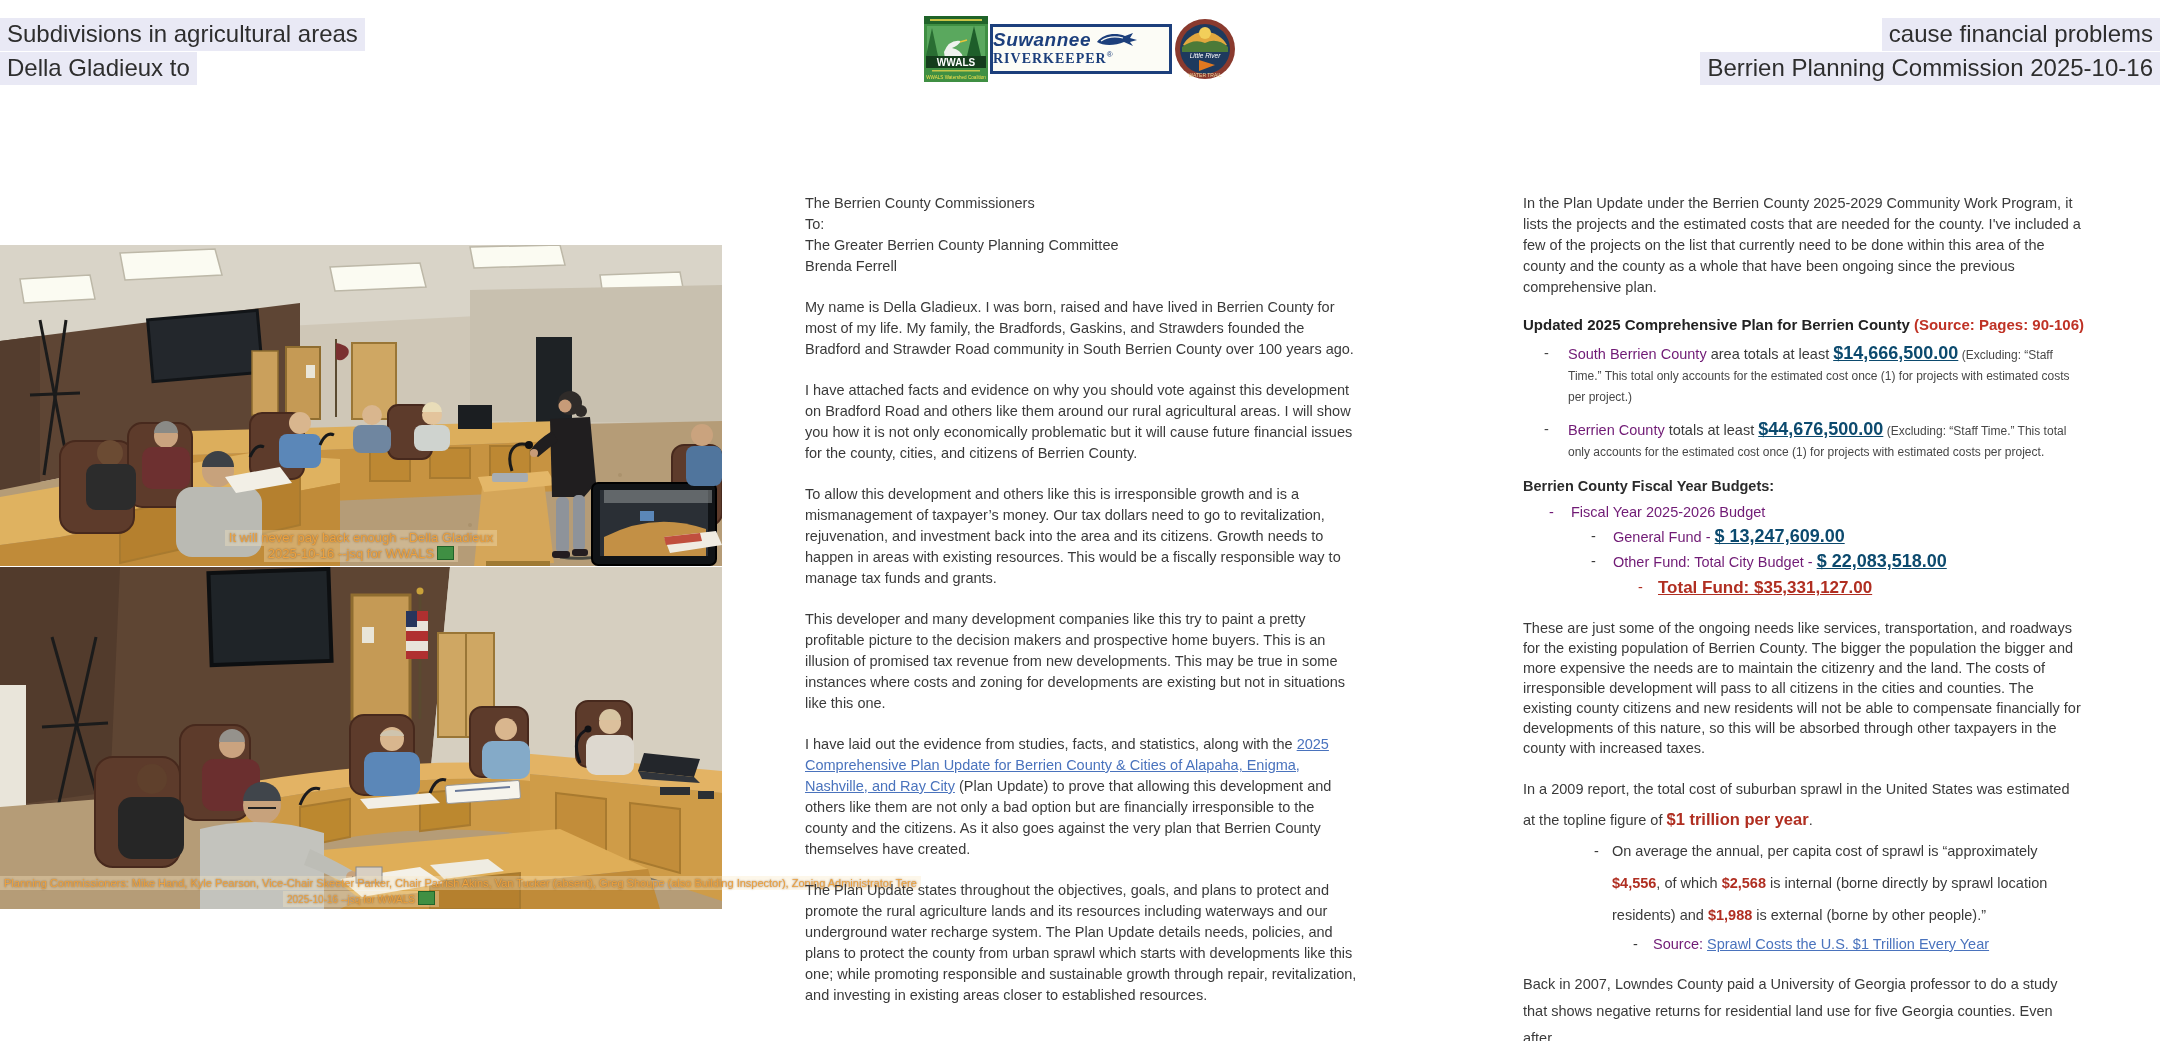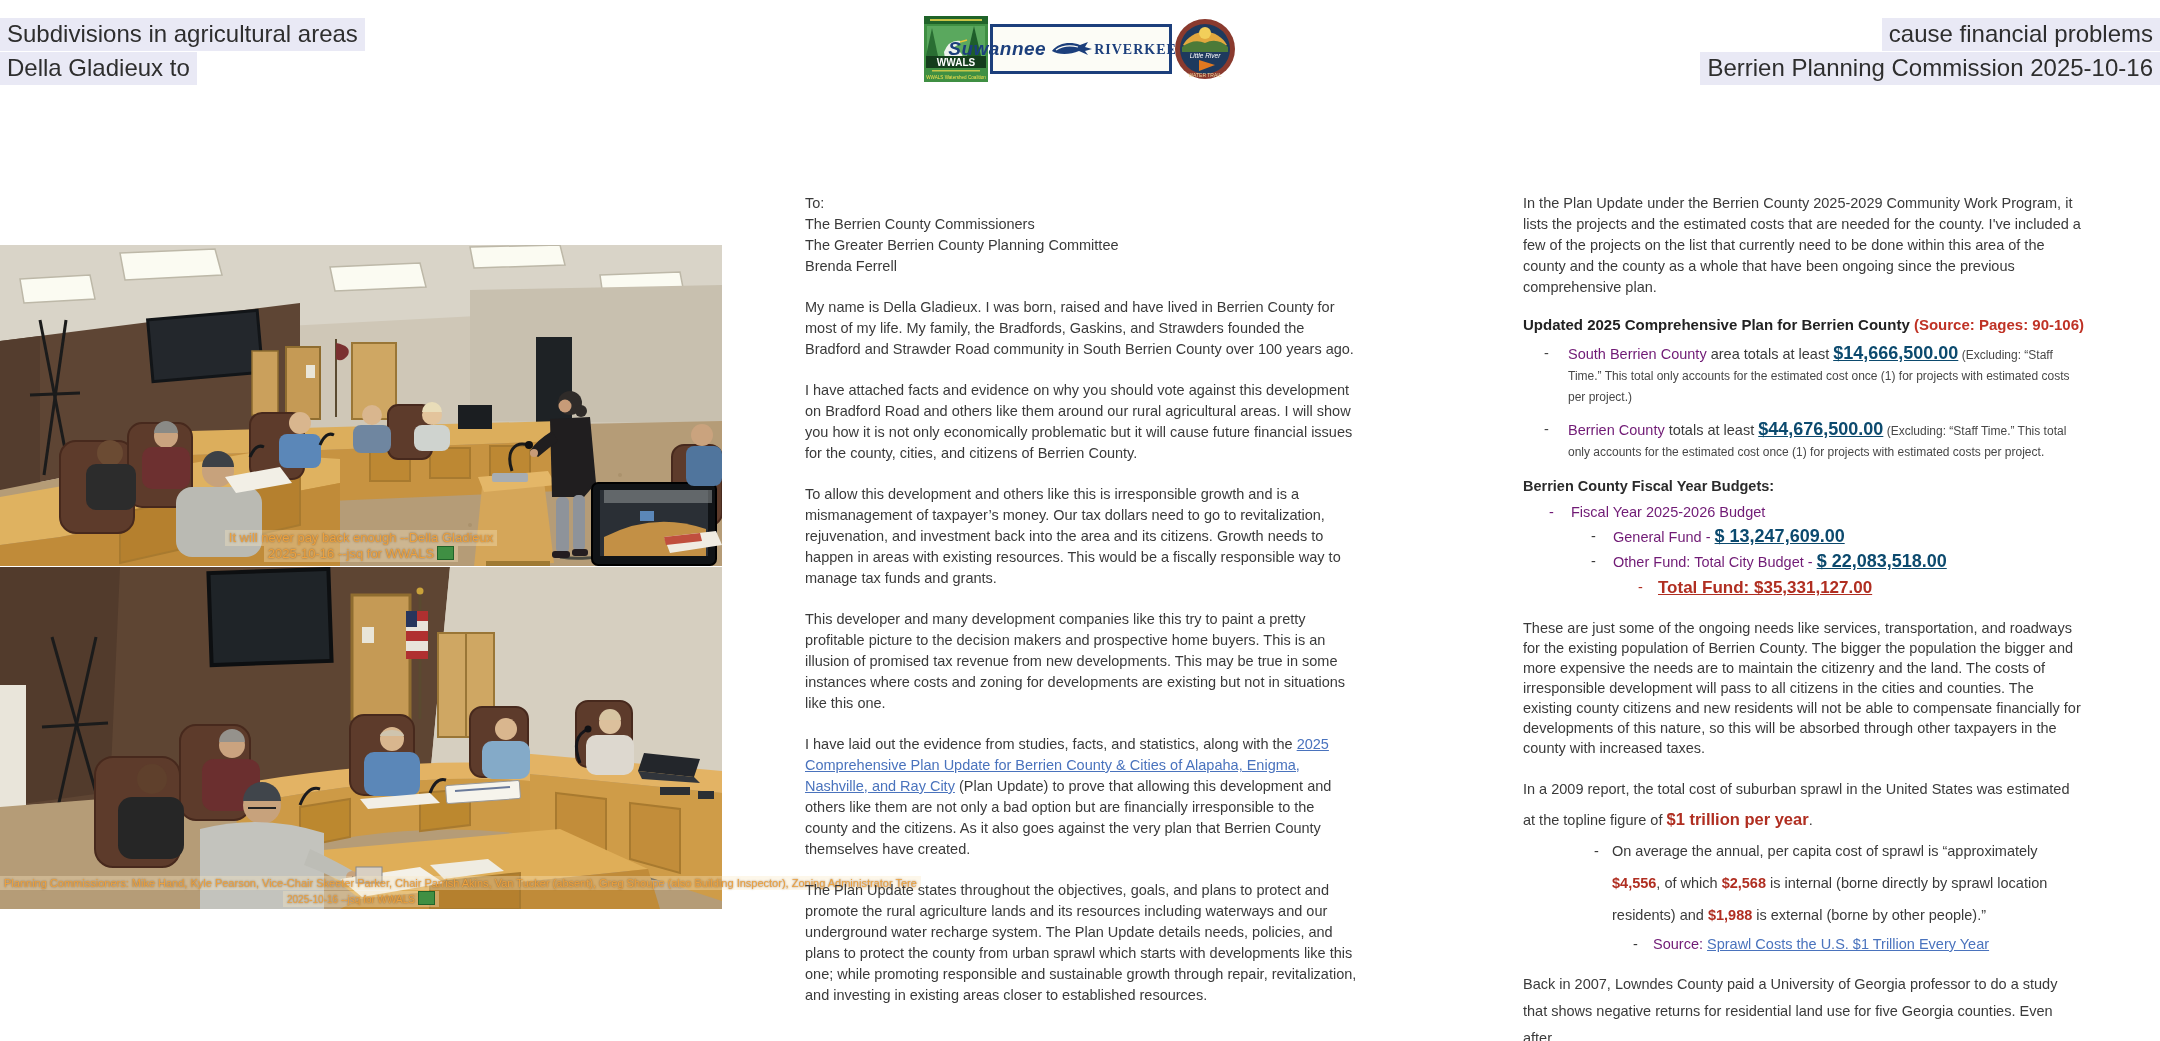--- a/index.html
+++ b/index.html
@@ -8,21 +8,21 @@
 
   
   .headline{position:absolute;top:18px;font-size:24px;line-height:30px;color:#2e2e2e;}
   .headline .hl{display:inline-block;background:#e9e9f5;padding:1px 7px 2px 7px;margin-bottom:1px;}
   #headline-left{left:0;text-align:left;}
   #headline-right{right:0;text-align:right;}
 
   .logo-strip{position:absolute;left:50%;top:16px;transform:translateX(-50%);
               display:flex;align-items:center;gap:2px;}
   .rk-banner{width:176px;height:44px;background:#fcfcf6;border:3px solid #1c3f7c;
-             display:flex;justify-content:center;align-items:center;}
+             display:flex;flex-direction:column;justify-content:center;align-items:flex-start;}
   .rk-top{display:flex;align-items:center;gap:4px;line-height:18px;}
   .rk-suwannee{font-weight:bold;font-style:italic;font-size:19px;color:#1c3f7c;letter-spacing:0.5px;}
   .rk-rk{font-family:"Liberation Serif",serif;font-weight:bold;font-size:14px;color:#1c3f7c;letter-spacing:1px;line-height:19px;}
   .rk-reg{font-size:8px;color:#1c3f7c;vertical-align:super;}
 
   
   .photo{position:absolute;left:0;width:722px;}
   #photo1{top:245px;height:321px;}
   #photo2{top:567px;height:342px;}
   .photo svg{display:block;width:100%;height:100%;}
@@ -370,22 +370,22 @@
       </g>
     </svg>
     <div class="caption">
       <span class="cap-line first">Planning Commissioners: Mike Hand, Kyle Pearson, Vice-Chair Skeeter Parker, Chair Parrish Akins, Van Tucker (absent), Greg Shoupe (also Building Inspector), Zoning Administrator Tere</span><br>
       <span class="cap-line"><span>2025-10-16 --jsq for WWALS</span><span class="mini-logo"></span></span>
     </div>
   </div>
 
   <div class="letter">
     <div class="to-block">
+      <div>The Berrien County Commissioners</div>
       <div>To:</div>
-      <div>The Berrien County Commissioners</div>
       <div>The Greater Berrien County Planning Committee</div>
       <div>Brenda Ferrell</div>
     </div>
     <p>My name is Della Gladieux. I was born, raised and have lived in Berrien County for most of my life. My family, the Bradfords, Gaskins, and Strawders founded the Bradford and Strawder Road community in South Berrien County over 100 years ago.</p>
     <p>I have attached facts and evidence on why you should vote against this development on Bradford Road and others like them around our rural agricultural areas. I will show you how it is not only economically problematic but it will cause future financial issues for the county, cities, and citizens of Berrien County.</p>
     <p>To allow this development and others like this is irresponsible growth and is a mismanagement of taxpayer’s money. Our tax dollars need to go to revitalization, rejuvenation, and investment back into the area and its citizens. Growth needs to happen in areas with existing resources. This would be a fiscally responsible way to manage tax funds and grants.</p>
     <p>This developer and many development companies like this try to paint a pretty profitable picture to the decision makers and prospective home buyers. This is an illusion of promised tax revenue from new developments. This may be true in some instances where costs and zoning for developments are existing but not in situations like this one.</p>
     <p><span>I have laid out the evidence from studies, facts, and statistics, along with the </span><a class="doclink">2025 Comprehensive Plan Update for Berrien County &amp; Cities of Alapaha, Enigma, Nashville, and Ray City</a><span> (Plan Update) to prove that allowing this development and others like them are not only a bad option but are financially irresponsible to the county and the citizens. As it also goes against the very plan that Berrien County themselves have created.</span></p>
     <p>The Plan Update states throughout the objectives, goals, and plans to protect and promote the rural agriculture lands and its resources including waterways and our underground water recharge system. The Plan Update details needs, policies, and plans to protect the county from urban sprawl which starts with developments like this one; while promoting responsible and sustainable growth through repair, revitalization, and investing in existing areas closer to established resources.</p>
   </div>

